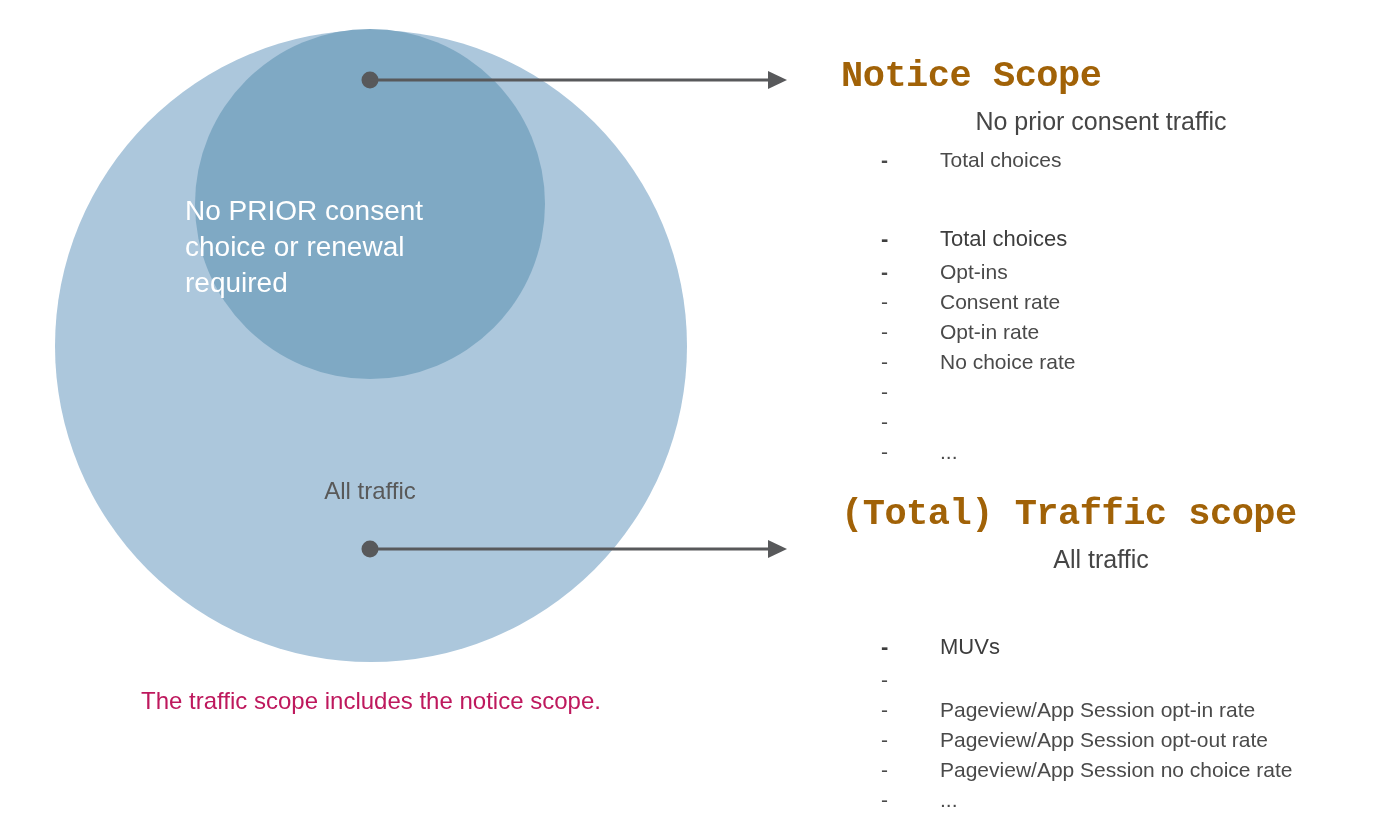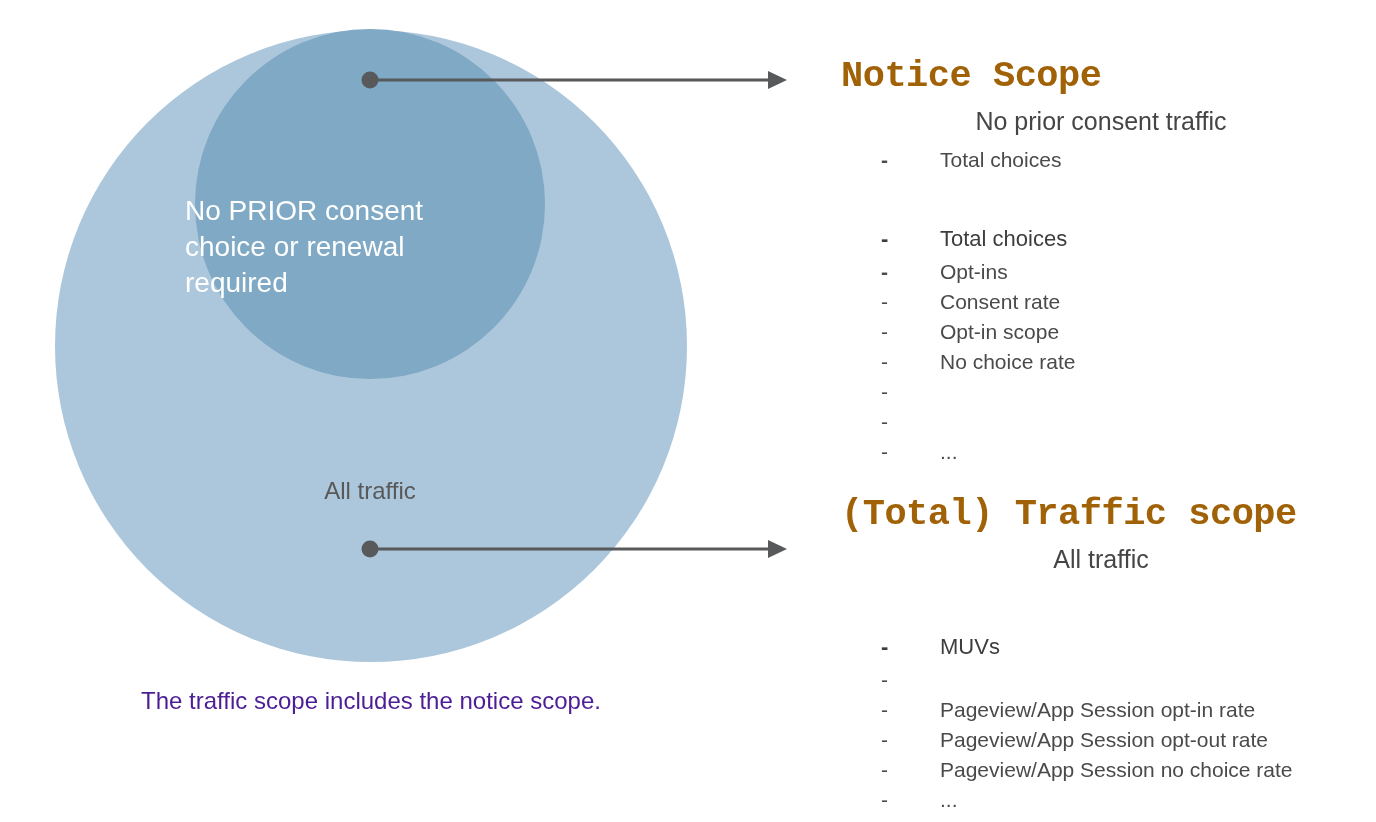--- a/index.html
+++ b/index.html
@@ -51,21 +51,21 @@
   .arrows {
     position: absolute;
     left: 0; top: 0;
     pointer-events: none;
   }
   .caption {
     position: absolute;
     left: 55px; top: 686px;
     width: 632px;
     text-align: center;
-    color: #4c1d95;
+    color: #be185d;
     font-size: 24px;
     line-height: 30px;
   }
   .panel {
     position: absolute;
     left: 841px;
     width: 520px;
   }
   .panel-notice { top: 53px; }
   .panel-traffic { top: 491px; }
@@ -152,21 +152,21 @@
       <li class="dash-bold">
         <span class="dash">-</span>
         <span class="txt">Opt-ins</span>
       </li>
       <li>
         <span class="dash">-</span>
         <span class="txt">Consent rate</span>
       </li>
       <li>
         <span class="dash">-</span>
-        <span class="txt">Opt-in scope</span>
+        <span class="txt">Opt-in rate</span>
       </li>
       <li>
         <span class="dash">-</span>
         <span class="txt">No choice rate</span>
       </li>
       <li>
         <span class="dash">-</span>
       </li>
       <li>
         <span class="dash">-</span>

